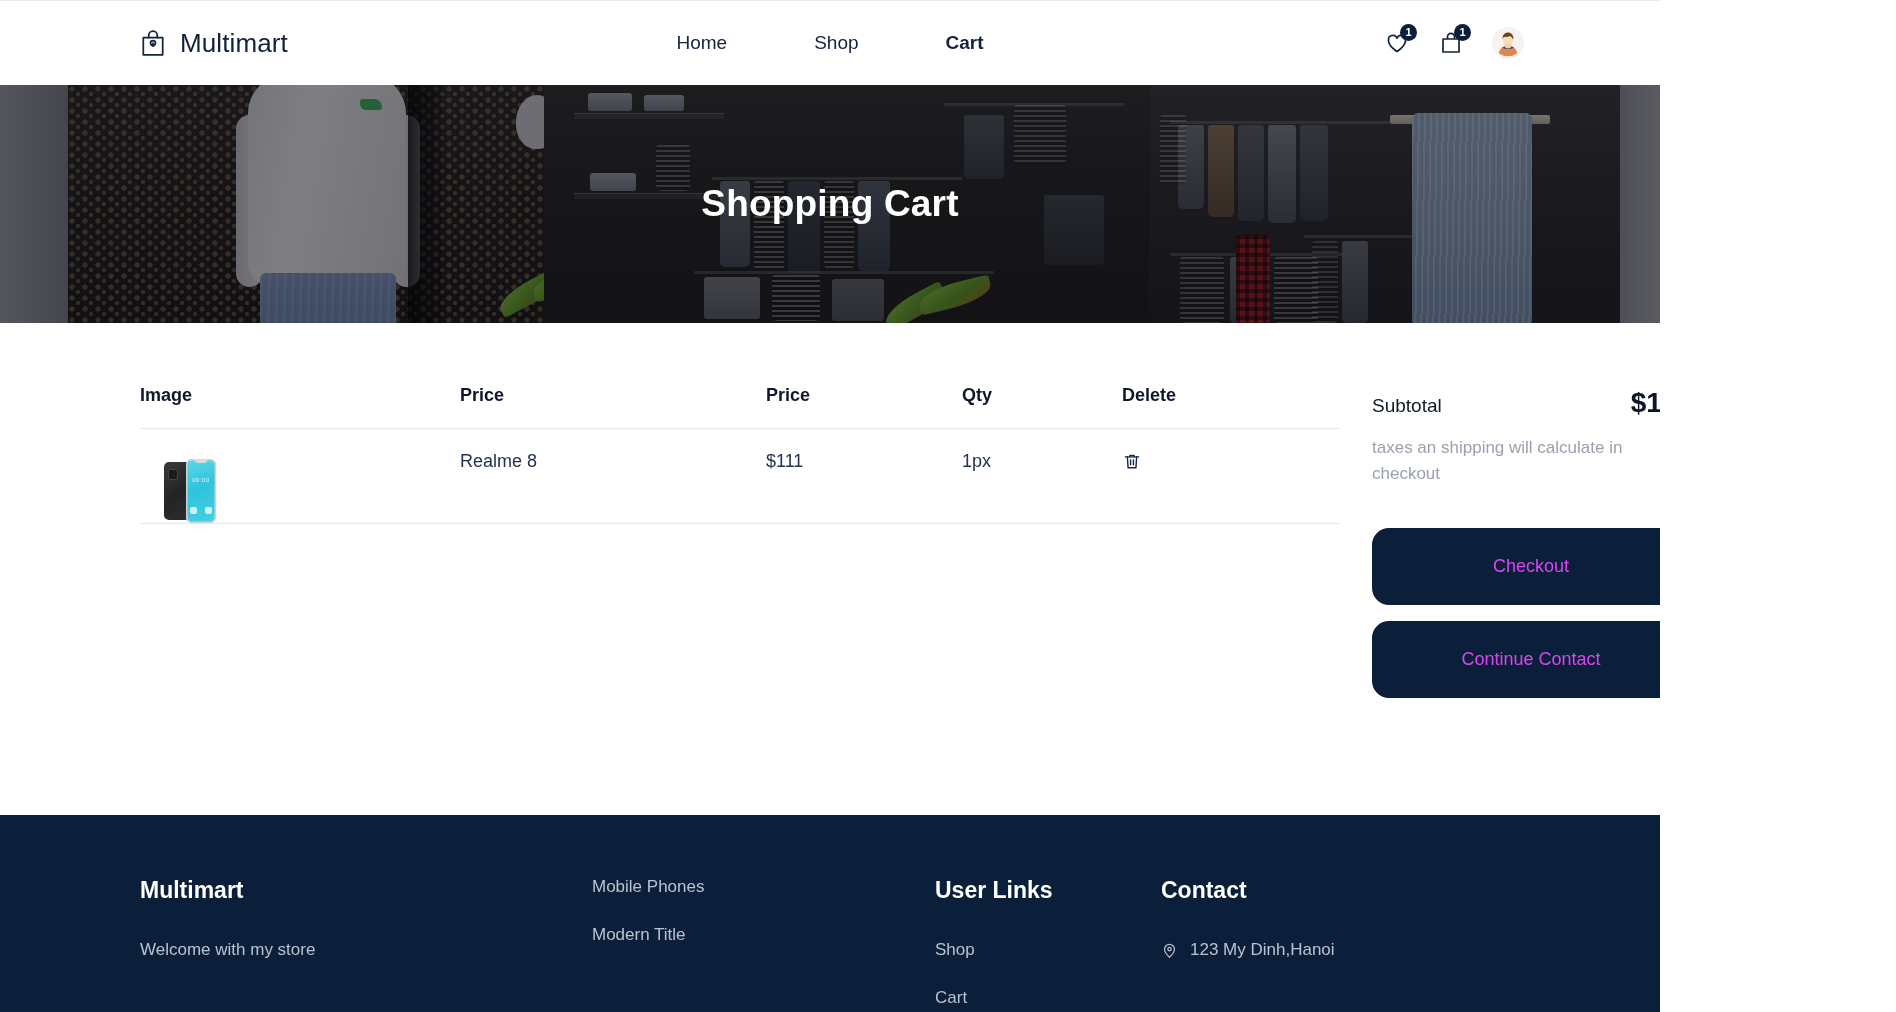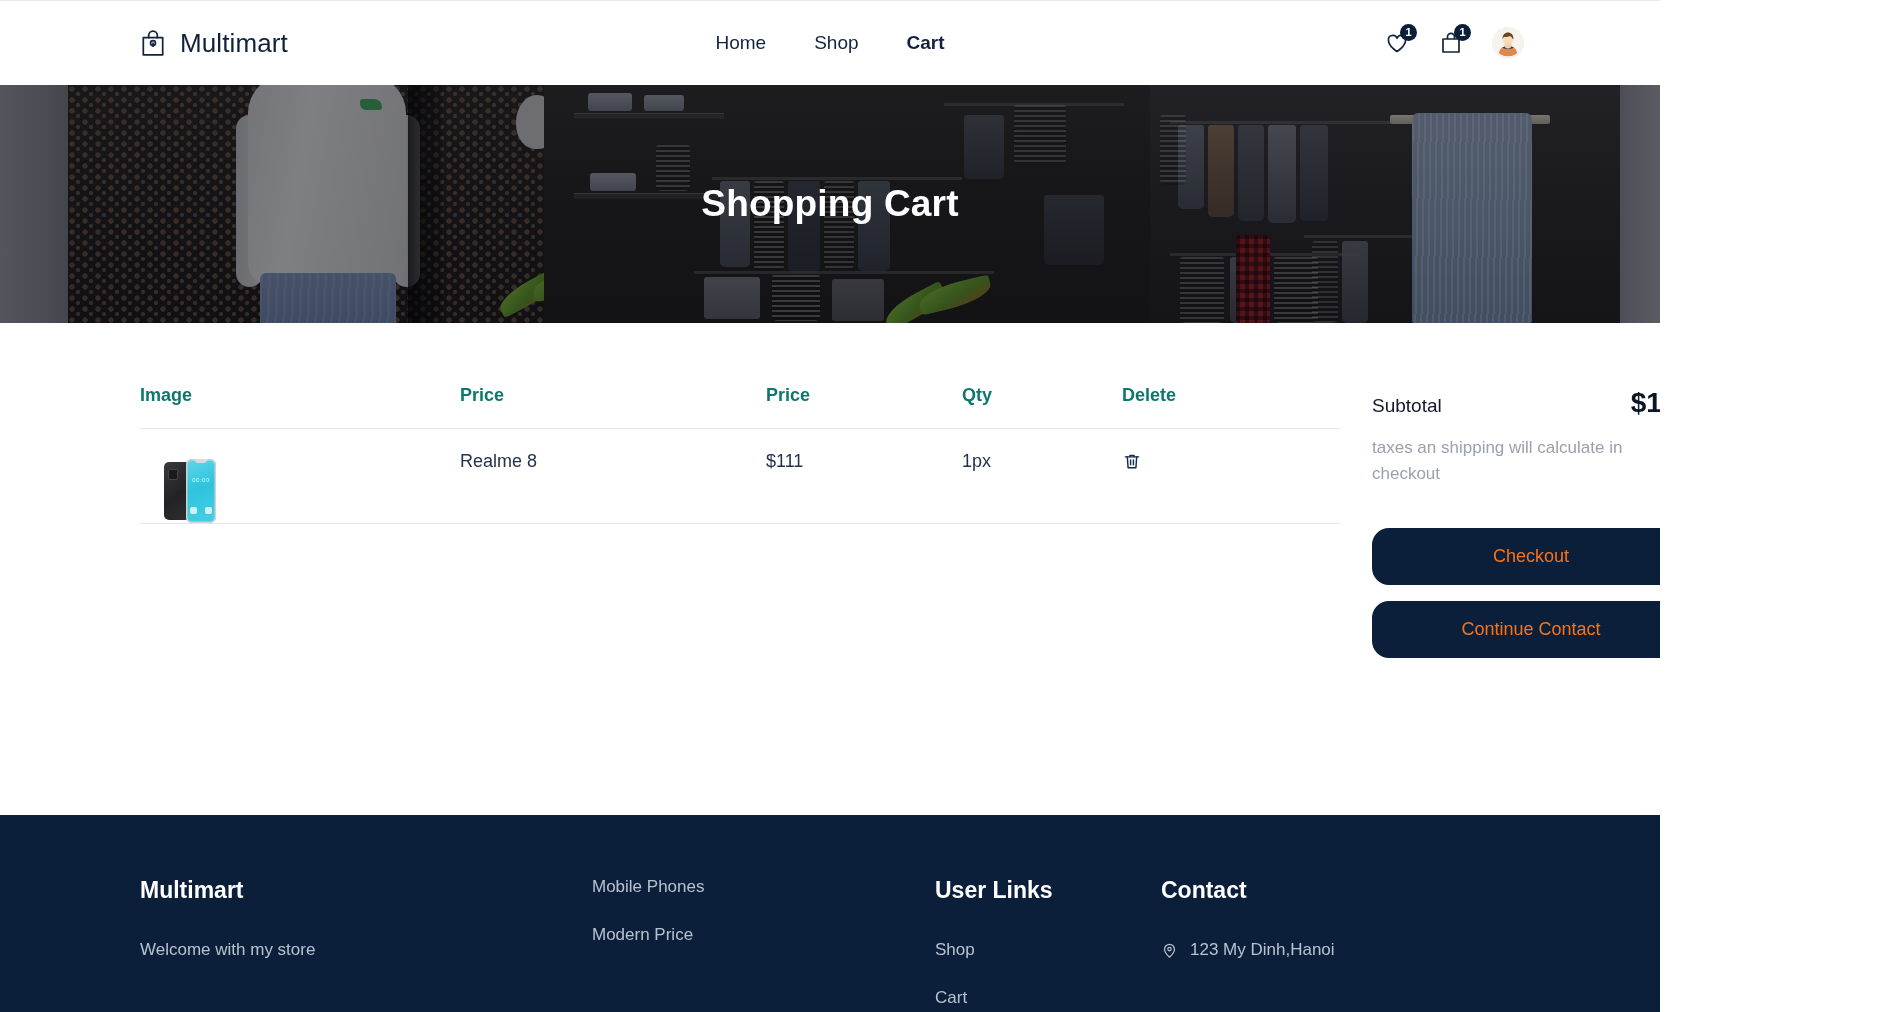--- a/index.html
+++ b/index.html
@@ -39,21 +39,21 @@
     color: #10213c;
     letter-spacing: .1px;
   }
 
   .nav {
     position: absolute;
     left: 50%;
     transform: translateX(-50%);
     display: flex;
     align-items: center;
-    gap: 48px;
+    gap: 87px;
   }
   .nav-link {
     font-size: 19px;
     color: #13233f;
     text-decoration: none;
     cursor: pointer;
     white-space: nowrap;
   }
   .nav-link.active { font-weight: 700; }
 
@@ -252,21 +252,21 @@
     display: flex;
     gap: 32px;
   }
   .cart-panel { width: 1200px; flex: none; }
 
   table.cart { width: 1200px; border-collapse: collapse; }
   table.cart th {
     text-align: left;
     font-size: 18px;
     font-weight: 700;
-    color: #0f766e;
+    color: #0f172a;
     padding: 0 0 22px 0;
     border-bottom: 1px solid #e4e6ed;
   }
   table.cart td {
     font-size: 18px;
     color: #24334d;
     padding: 22px 0 0 0;
     vertical-align: top;
   }
   .col-image { width: 320px; }
@@ -333,23 +333,23 @@
   .summary-amount { font-size: 28px; font-weight: 700; color: #0c1626; }
   .summary-note {
     margin-top: 16px;
     font-size: 17px;
     line-height: 1.5;
     color: #9aa1ad;
   }
   .summary-buttons { margin-top: 42px; display: flex; flex-direction: column; gap: 16px; }
   .btn {
     display: block; width: 100%;
-    background: #0b1f3a; color: #f97316;
+    background: #0b1f3a; color: #d946ef;
     border: none; border-radius: 17px;
-    padding: 18px 10px;
+    padding: 28px 10px;
     font-size: 18px;
     font-family: inherit;
     cursor: pointer;
     text-align: center;
   }
 
   
   .footer {
     position: relative;
     background: #0b1f3a;
@@ -591,21 +591,21 @@
 
   <div class="footer">
 
     <div class="fcol-1">
       <div class="f-title">Multimart</div>
       <div class="f-text">Welcome with my store</div>
     </div>
 
     <div class="fcol-2">
       <div class="f-item">Mobile Phones</div>
-      <div class="f-item">Modern Price</div>
+      <div class="f-item">Modern Title</div>
     </div>
 
     <div class="fcol-3">
       <div class="f-title">User Links</div>
       <div class="f-item">Shop</div>
       <div class="f-item">Cart</div>
     </div>
 
     <div class="fcol-4">
       <div class="f-title">Contact</div>

